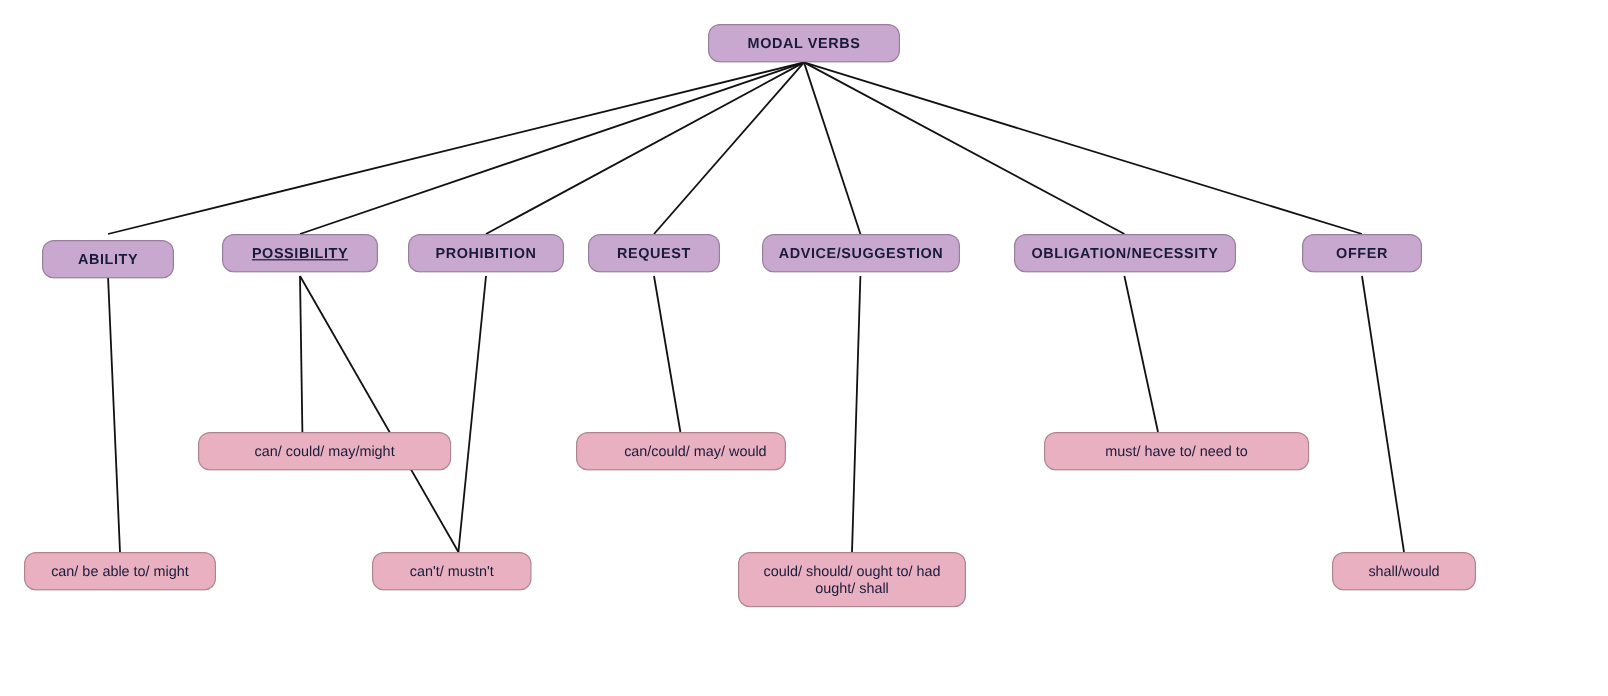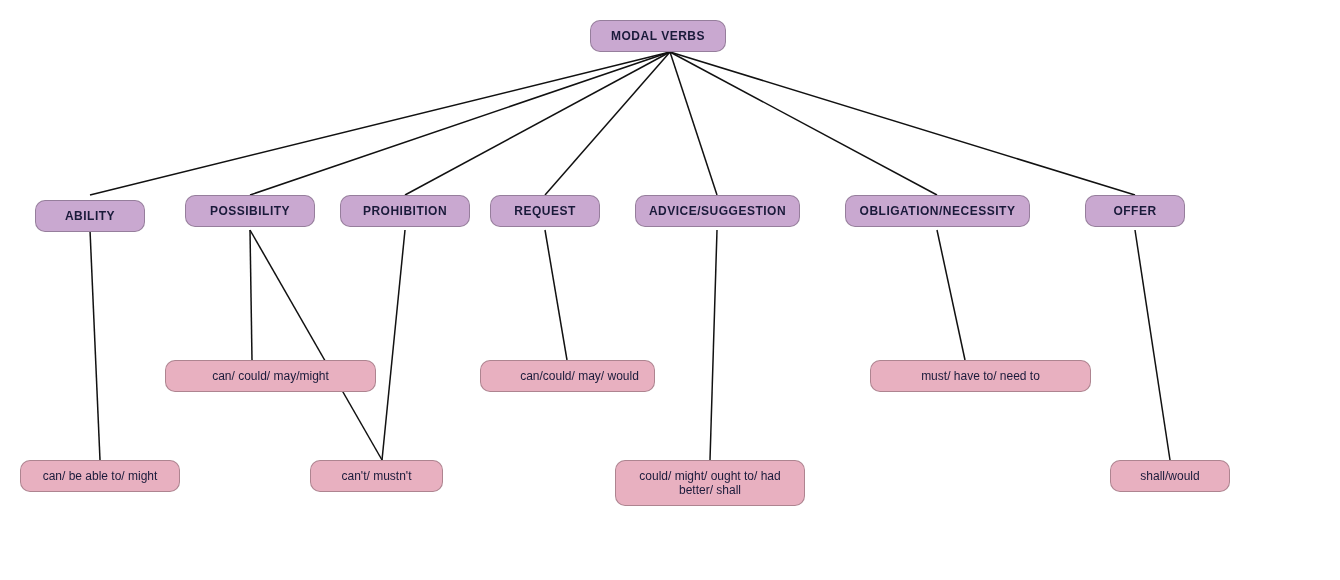--- a/index.html
+++ b/index.html
@@ -33,39 +33,39 @@
       text-align: center;
       font-weight: bold;
       padding: 8px 12px;
       border: 1.5px solid rgba(0,0,0,0.25);
     }
     .node-root {
       background: #b0b0d8;
       color: #1a1a3a;
       font-size: 15px;
       letter-spacing: 1px;
-      width: 136px;
+      width: 160px;
       top: 20px;
       left: 590px;
     }
     .node-category {
       background: #c9a8d0;
       color: #1a1a3a;
       font-size: 12px;
       letter-spacing: 0.5px;
     }
     .node-leaf {
       background: #e8b0c0;
       color: #1a1a3a;
       font-size: 12px;
       font-weight: normal;
     }
     
     .node-ability    { width: 110px; top: 200px; left: 35px; text-align: right; }
-    .node-possibility { width: 130px; top: 195px; left: 185px; }
+    .node-possibility { width: 130px; top: 195px; left: 185px; text-decoration: underline; }
     .node-prohibition { width: 130px; top: 195px; left: 340px; }
     .node-request    { width: 110px; top: 195px; left: 490px; }
     .node-advice     { width: 165px; top: 195px; left: 635px; }
     .node-obligation { width: 185px; top: 195px; left: 845px; }
     .node-offer      { width: 100px; top: 195px; left: 1085px; }
 
     
     .node-can-able   { width: 160px; top: 460px; left: 20px; }
     .node-can-could-may { width: 211px; top: 360px; left: 165px; }
     .node-cant-mustnt { width: 133px; top: 460px; left: 310px; }
@@ -118,16 +118,16 @@
   <div class="node node-category node-prohibition">PROHIBITION</div>
   <div class="node node-category node-request">REQUEST</div>
   <div class="node node-category node-advice">ADVICE/SUGGESTION</div>
   <div class="node node-category node-obligation">OBLIGATION/NECESSITY</div>
   <div class="node node-category node-offer">OFFER</div>
 
   <div class="node node-leaf node-can-able">can/ be able to/ might</div>
   <div class="node node-leaf node-can-could-may">can/ could/ may/might</div>
   <div class="node node-leaf node-cant-mustnt">can't/ mustn't</div>
   <div class="node node-leaf node-can-could-would">can/could/ may/ would</div>
-  <div class="node node-leaf node-could-should">could/ might/ ought to/ had better/ shall</div>
+  <div class="node node-leaf node-could-should">could/ should/ ought to/ had ought/ shall</div>
   <div class="node node-leaf node-must-have">must/ have to/ need to</div>
   <div class="node node-leaf node-shall-would">shall/would</div>
 </div>
 
 </body></html>

